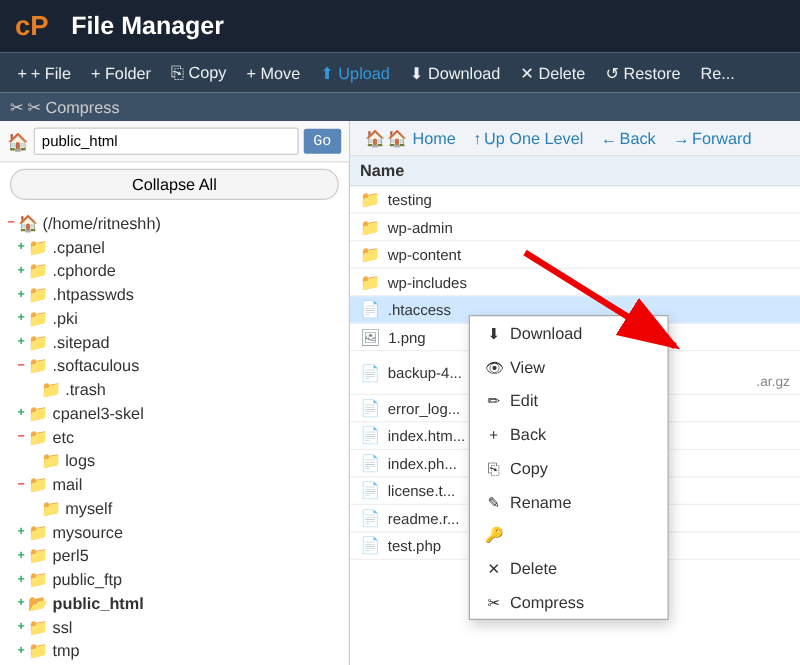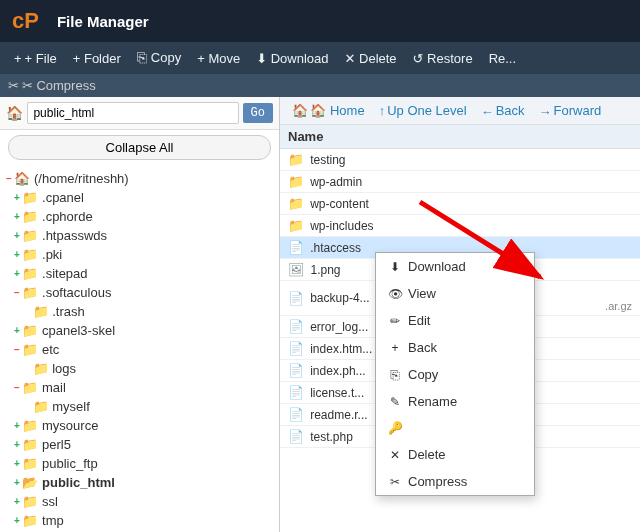--- a/index.html
+++ b/index.html
@@ -14,21 +14,21 @@
       align-items: center;
       gap: 18px;
     }
     .header-logo {
       font-size: 22px;
       color: #e67e22;
       font-weight: bold;
     }
     .header-title {
       color: white;
-      font-size: 15px;
+      font-size: 20px;
       font-weight: bold;
     }
 
     
     .toolbar {
       background: #2c3e50;
       padding: 5px 8px;
       display: flex;
       align-items: center;
       gap: 4px;
@@ -240,20 +240,23 @@
     <span>+ File</span>
   </button>
   <button class="toolbar-btn">
     <span>+ Folder</span>
   </button>
   <button class="toolbar-btn">
     <span>⎘ Copy</span>
   </button>
   <button class="toolbar-btn">
     <span>+ Move</span>
+  </button>
+  <button class="toolbar-btn active">
+    <span>⬆ Upload</span>
   </button>
   <button class="toolbar-btn">
     <span>⬇ Download</span>
   </button>
   <button class="toolbar-btn">
     <span>✕ Delete</span>
   </button>
   <button class="toolbar-btn">
     <span>↺ Restore</span>
   </button>

